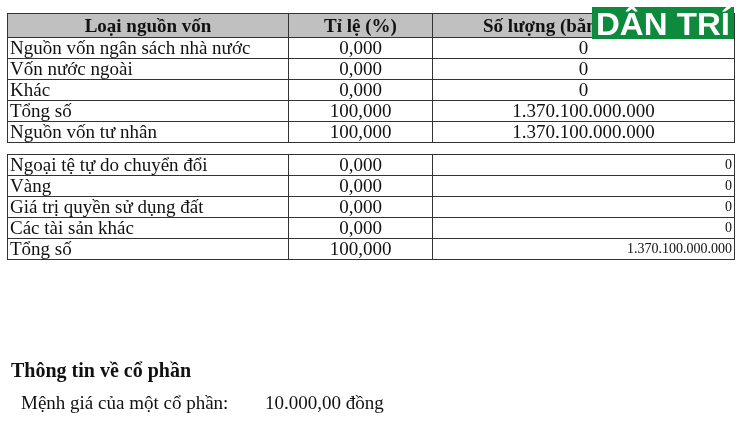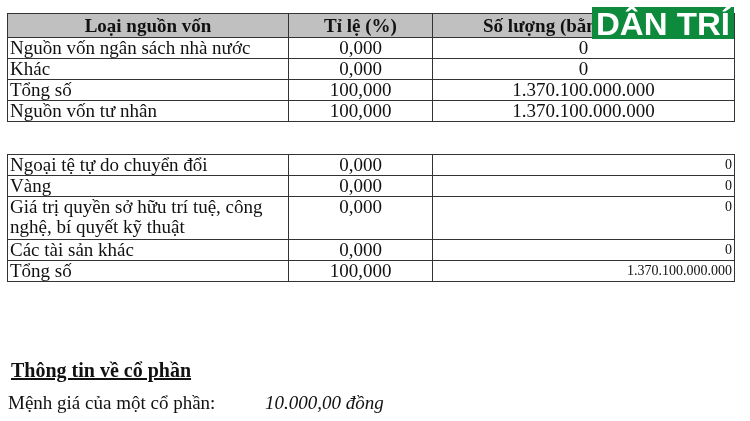--- a/index.html
+++ b/index.html
@@ -28,27 +28,27 @@
     height: 23px; line-height: 23px;
   }
   td.num { text-align: center; }
   td.small { font-size: 14px; line-height: 20px; text-align: right; }
   tr.r td { height: 20px; }
   tr.tall td { height: 42px; white-space: normal; }
   #t1 { top: 13px; }
   #t2 { top: 154px; }
   .section-title {
     position: absolute; left: 11px; top: 359px;
-    font-size: 20px; font-weight: bold; text-decoration: underline;
+    font-size: 20px; font-weight: bold;
   }
   .field-row {
     position: absolute; left: 8px; top: 392px; font-size: 19px;
   }
-  .field-row .val { position: absolute; left: 257px; top: 0; font-style: italic; white-space: nowrap; }
-  .field-row .lbl { white-space: nowrap; }
+  .field-row .val { position: absolute; left: 257px; top: 0; white-space: nowrap; }
+  .field-row .lbl { white-space: nowrap; margin-left: 13px; }
   .logo {
     position: absolute; left: 592px; top: 7px;
     width: 142px; height: 32px;
     background: #fef9c3;
     color: #0e8a3c;
   }
   .logo svg { display:block; }
 </style>
 </head>
 <body>
@@ -60,20 +60,25 @@
       <col class="c3">
     </colgroup>
   <tbody>
       <tr>
     <th>Loại nguồn vốn</th>
     <th>Tỉ lệ (%)</th>
     <th>Số lượng (bằng số, đồng)</th>
   </tr>
   <tr class="r">
     <td>Nguồn vốn ngân sách nhà nước</td>
+    <td class="num">0,000</td>
+    <td class="num">0</td>
+  </tr>
+  <tr class="r">
+    <td>Vốn nước ngoài</td>
     <td class="num">0,000</td>
     <td class="num">0</td>
   </tr>
   <tr class="r">
     <td>Khác</td>
     <td class="num">0,000</td>
     <td class="num">0</td>
   </tr>
   <tr class="r">
     <td>Tổng số</td>
@@ -105,22 +110,22 @@
   <tr class="r">
     <td>Ngoại tệ tự do chuyển đổi</td>
     <td class="num">0,000</td>
     <td class="small">0</td>
   </tr>
   <tr class="r">
     <td>Vàng</td>
     <td class="num">0,000</td>
     <td class="small">0</td>
   </tr>
-  <tr class="tall">
-    <td>Giá trị quyền sở hữu trí tuệ, công nghệ, bí quyết kỹ thuật</td>
+  <tr class="r">
+    <td>Giá trị quyền sử dụng đất</td>
     <td class="num">0,000</td>
     <td class="small">0</td>
   </tr>
   <tr class="r">
     <td>Các tài sản khác</td>
     <td class="num">0,000</td>
     <td class="small">0</td>
   </tr>
   <tr class="r">
     <td>Tổng số</td>

